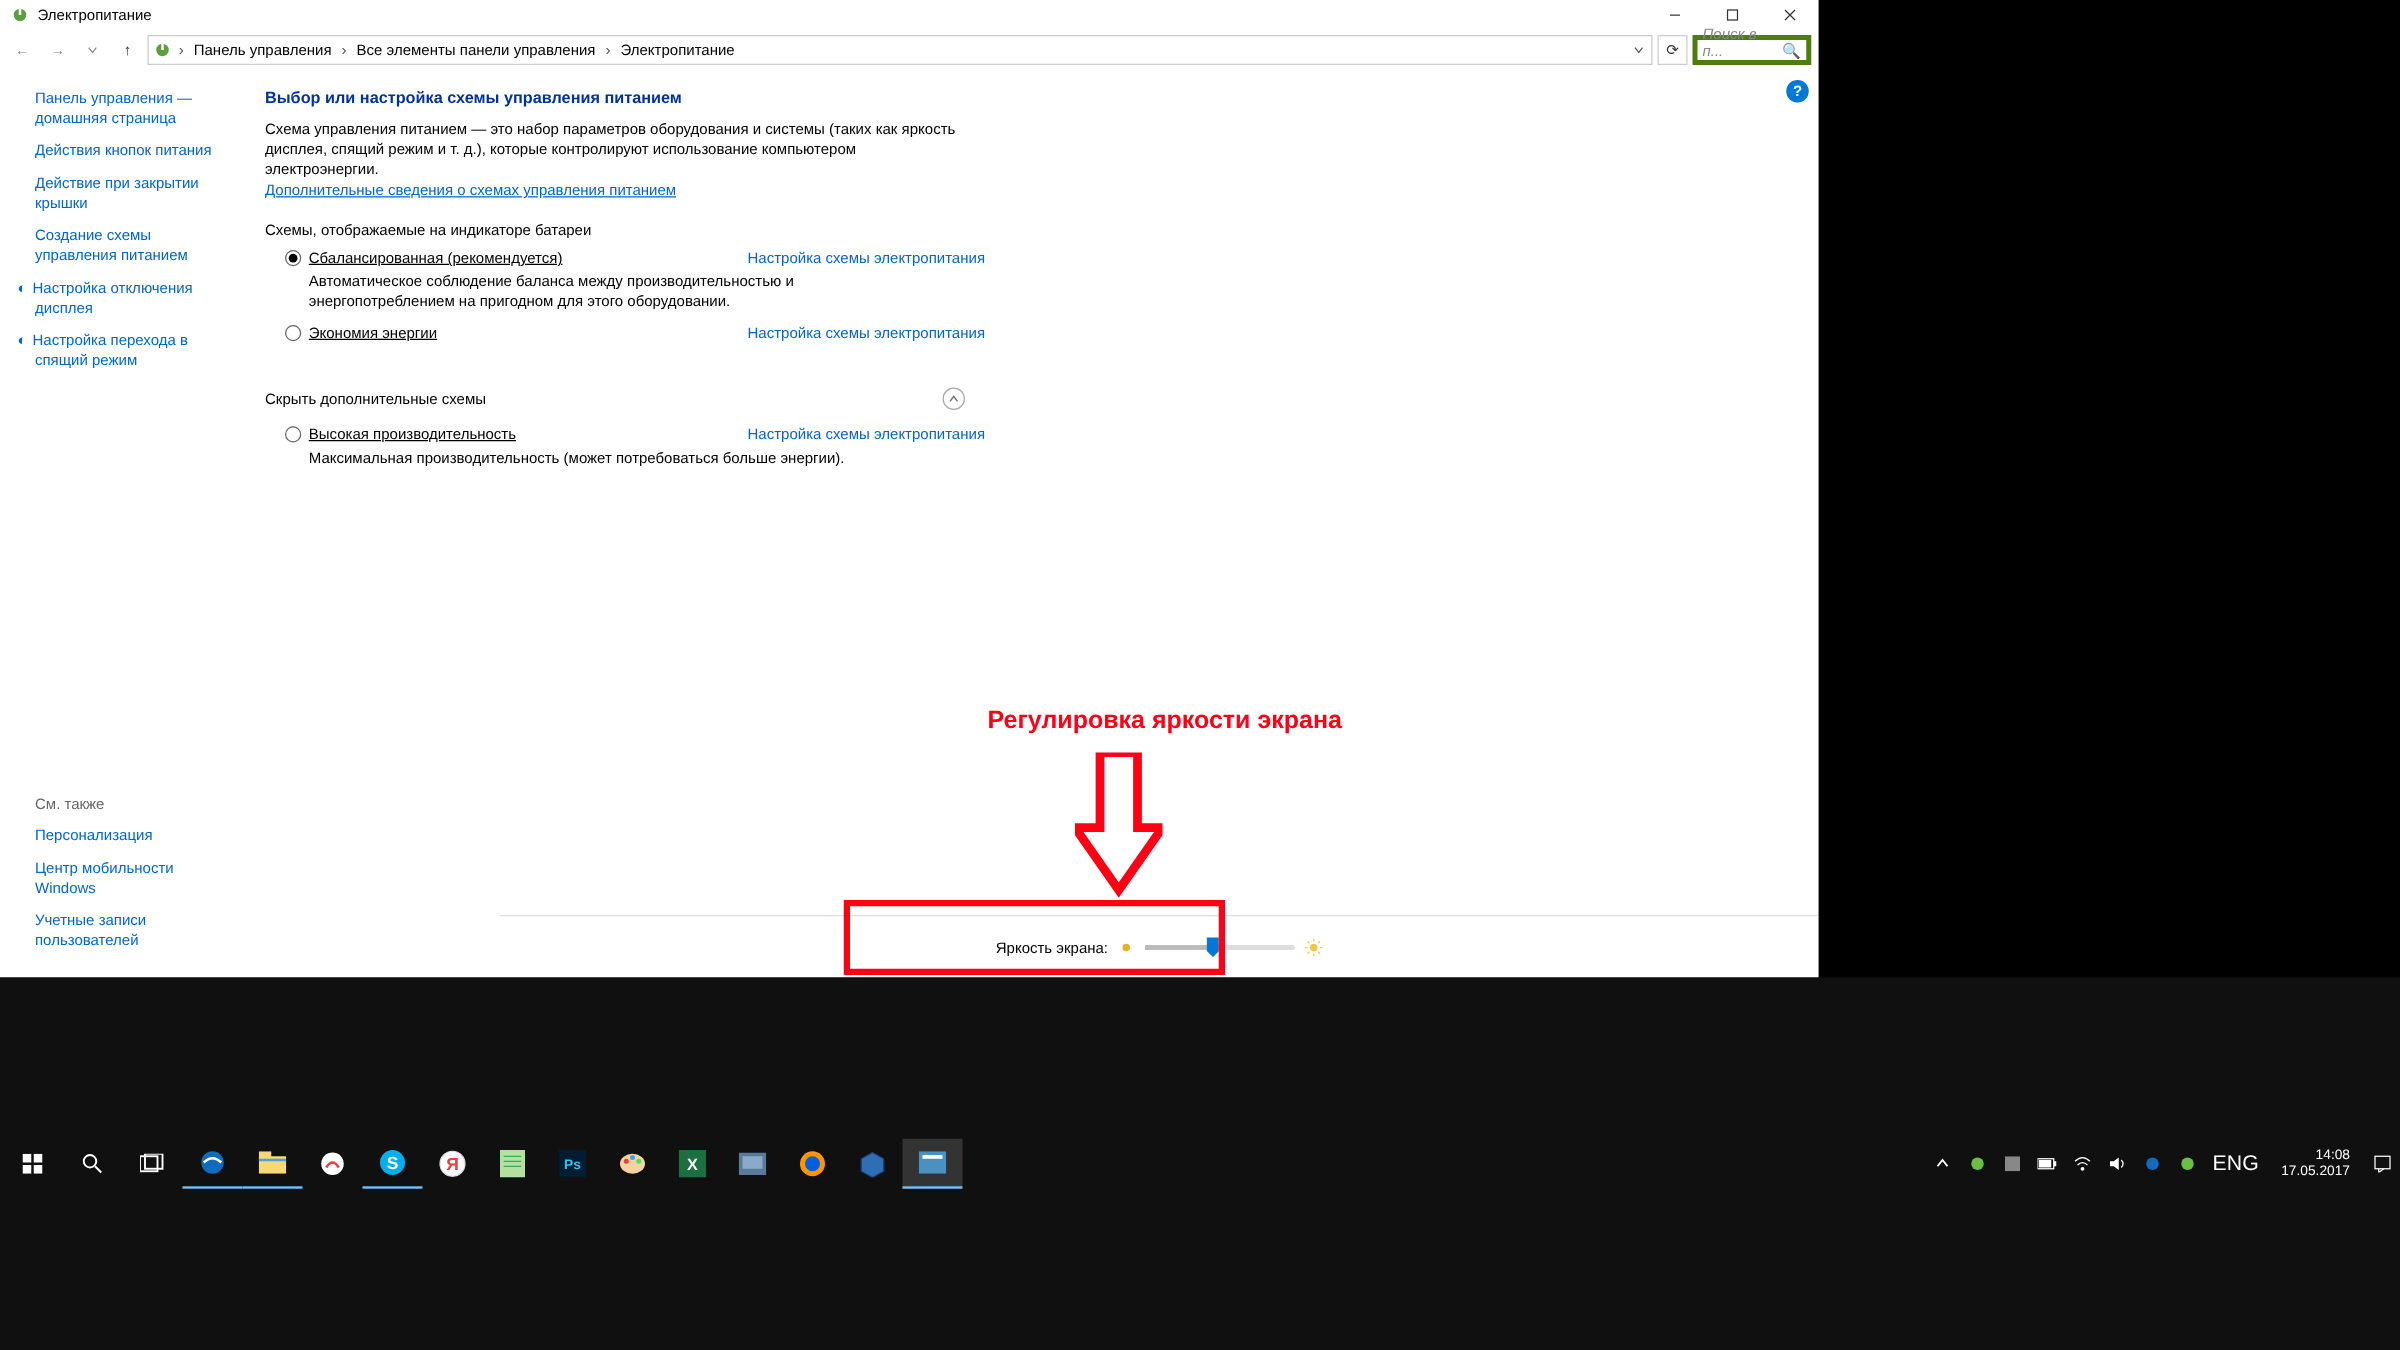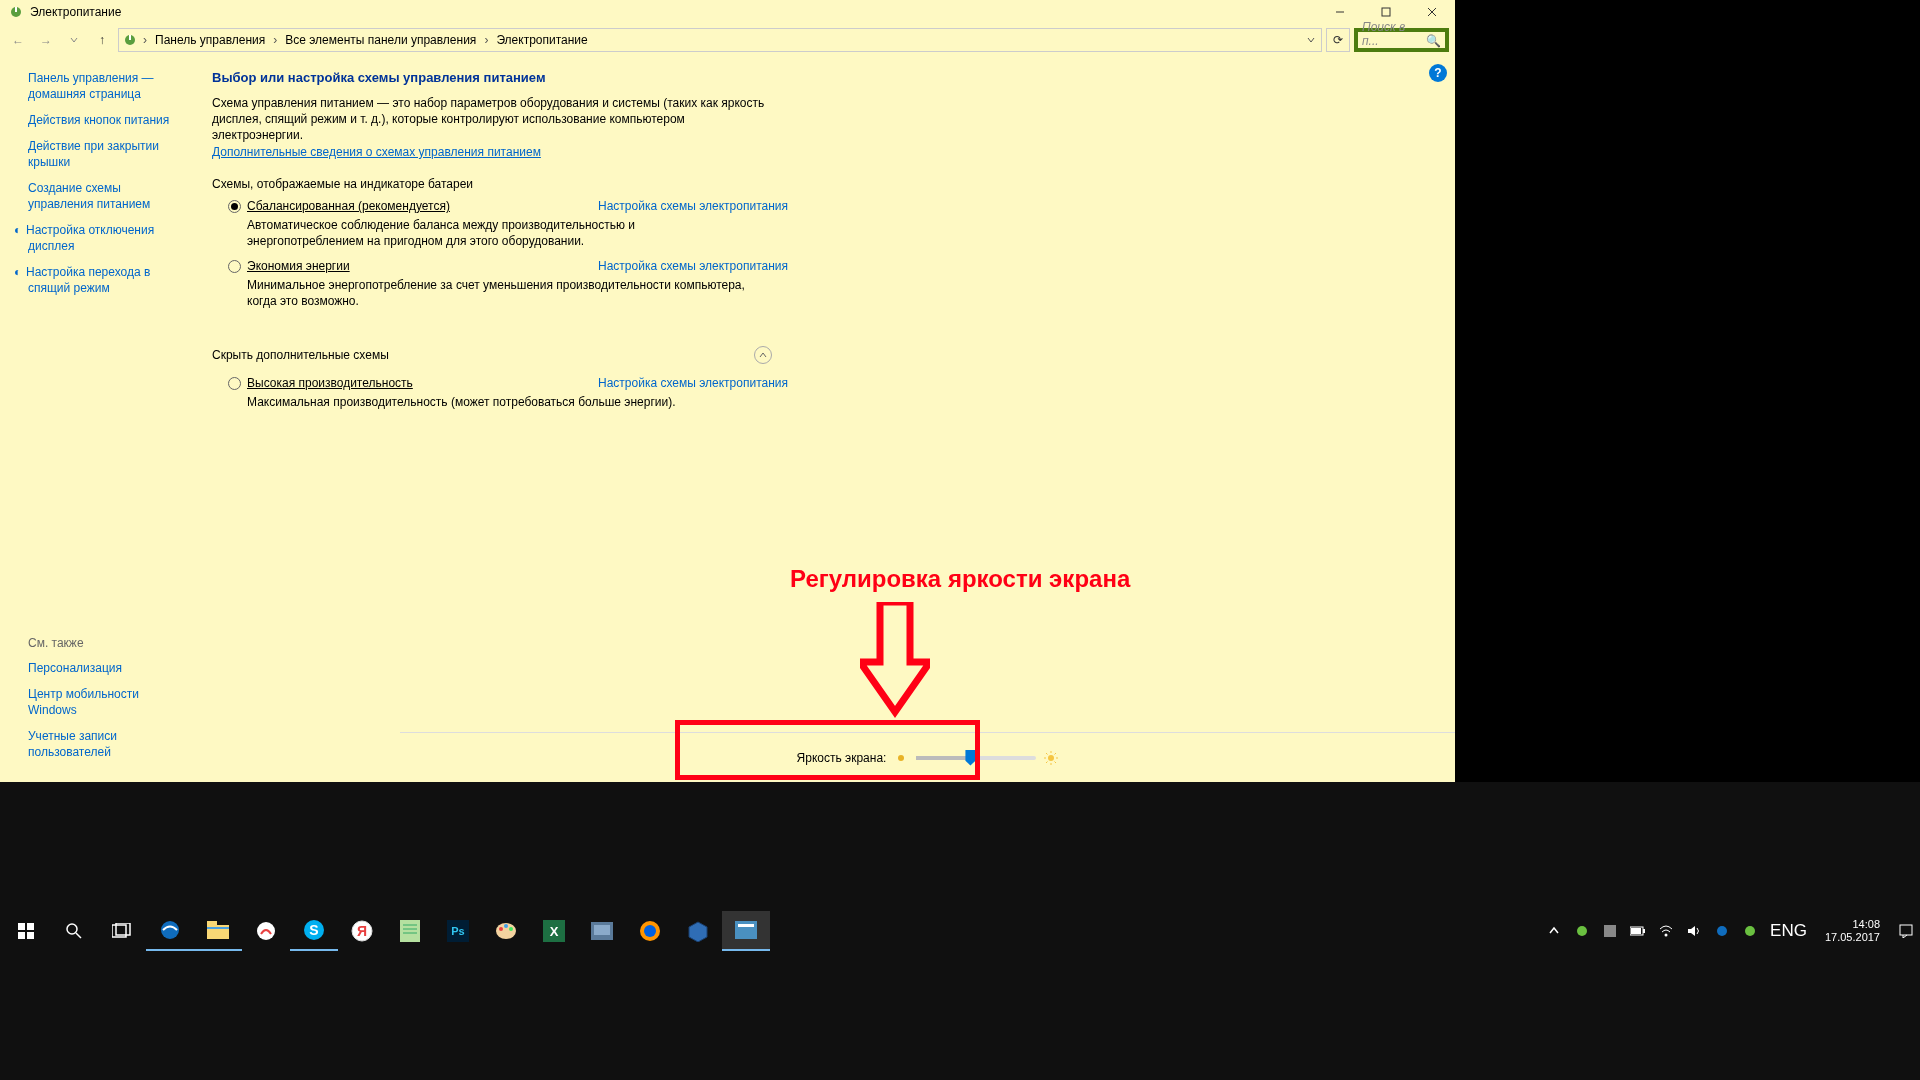--- a/index.html
+++ b/index.html
@@ -1,18 +1,18 @@
 <!DOCTYPE html>
 <html><head>
 <meta charset="utf-8">
 <style>
 * { margin: 0; padding: 0; box-sizing: border-box; font-family: "Segoe UI", Tahoma, sans-serif; }
 body { width: 1920px; height: 1080px; overflow: hidden; background: #000; position: relative; }
 
-.window { position: absolute; left: 0; top: 0; width: 1455px; height: 782px; background: #fef9c3; display: flex; flex-direction: column; }
+.window { position: absolute; left: 0; top: 0; width: 1455px; height: 782px; background: #ffffff; display: flex; flex-direction: column; }
 
 .titlebar { height: 24px; display: flex; align-items: center; padding-left: 8px; font-size: 12px; color: #000; }
 .titlebar .icon-slot { width: 16px; height: 16px; margin-right: 6px; display: inline-flex; align-items: center; justify-content: center; }
 .titlebar .spacer { flex: 1; }
 .titlebar .winbtn { width: 46px; height: 24px; display: flex; align-items: center; justify-content: center; font-size: 12px; color: #333; }
 
 .navbar { height: 32px; display: flex; align-items: center; padding: 0 6px; gap: 4px; font-size: 12px; }
 .navbtn { width: 24px; height: 24px; display: flex; align-items: center; justify-content: center; color: #888; }
 .navbtn.enabled { color: #333; }
 .crumbbox { flex: 1; display: flex; align-items: center; height: 24px; border: 1px solid #ccc; padding: 0 2px; gap: 2px; }
@@ -49,21 +49,21 @@
 .circle-btn { width: 18px; height: 18px; border: 1px solid #aaa; border-radius: 50%; display: flex; align-items: center; justify-content: center; color: #666; font-size: 10px; }
 
 .helpbtn { position: absolute; top: 8px; right: 8px; width: 18px; height: 18px; border-radius: 50%; background: #0078d7; color: #fff; font-size: 12px; display: flex; align-items: center; justify-content: center; font-weight: bold; }
 
 .bottom-bar { position: absolute; left: 200px; right: 0; bottom: 0; height: 50px; border-top: 1px solid #ddd; display: flex; align-items: center; justify-content: center; gap: 8px; font-size: 12px; }
 .sun { width: 14px; height: 14px; display: inline-flex; align-items: center; justify-content: center; }
 .slider { position: relative; width: 120px; height: 4px; background: #ddd; border-radius: 2px; }
 .slider .fill { position: absolute; left: 0; top: 0; bottom: 0; width: 45%; background: #bbb; }
 .slider .thumb { position: absolute; left: 45%; top: -6px; width: 10px; height: 16px; background: #0078d7; transform: translateX(-50%); clip-path: polygon(0 0, 100% 0, 100% 70%, 50% 100%, 0 70%); }
 
-.annot-text { position: absolute; color: #ff0015; font-weight: bold; font-size: 24px; font-family: Arial, sans-serif; left: 790px; top: 565px; }
+.annot-text { position: absolute; color: #ff0015; font-weight: bold; font-size: 20px; font-family: Arial, sans-serif; left: 790px; top: 565px; }
 .annot-arrow { position: absolute; left: 860px; top: 602px; }
 .annot-box { position: absolute; left: 675px; top: 720px; width: 305px; height: 60px; border: 5px solid #ff0015; }
 
 .blackout { position: absolute; left: 1455px; top: 0; right: 0; height: 782px; background: #000; }
 
 .taskbar { position: absolute; left: 0; right: 0; bottom: 0; top: 782px; background: #101010; display: flex; align-items: center; padding: 0 2px; }
 .tbtn { width: 48px; height: 40px; display: flex; align-items: center; justify-content: center; color: #fff; }
 .tbtn.active { background: #333; border-bottom: 2px solid #76b9ed; }
 .tbtn.running { border-bottom: 2px solid #76b9ed; }
 .tray { margin-left: auto; display: flex; align-items: center; gap: 12px; padding-right: 4px; color: #fff; font-size: 11px; }
@@ -171,21 +171,20 @@
         </div>
         <div class="plan-desc">Автоматическое соблюдение баланса между производительностью и энергопотреблением на пригодном для этого оборудовании.</div>
       </div>
 
       <div class="plan">
         <div class="plan-head">
           <span class="radio"></span>
           <span class="plan-title">Экономия энергии</span>
           <span class="plan-link">Настройка схемы электропитания</span>
         </div>
-        <div class="plan-desc">Минимальное энергопотребление за счет уменьшения производительности компьютера, когда это возможно.</div>
       </div>
 
       <div class="hide-row">
         <span class="lbl">Скрыть дополнительные схемы</span>
         <span class="circle-btn">
             <svg width="8" height="8">
               <path d="M1 6 L4 2 L7 6" fill="none" stroke="#666" stroke-width="1"></path>
             </svg>
           </span>
       </div>

